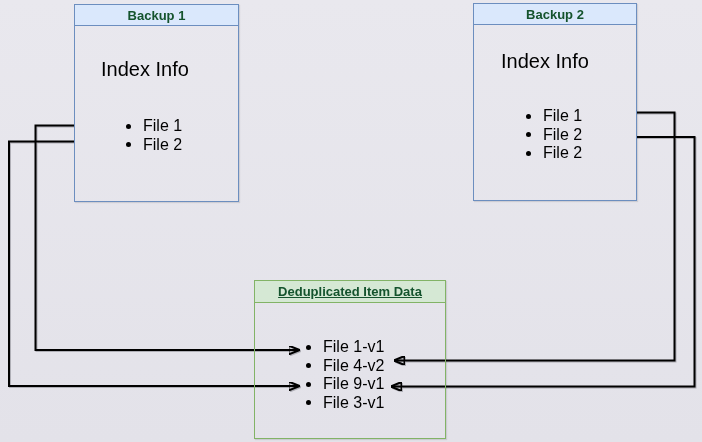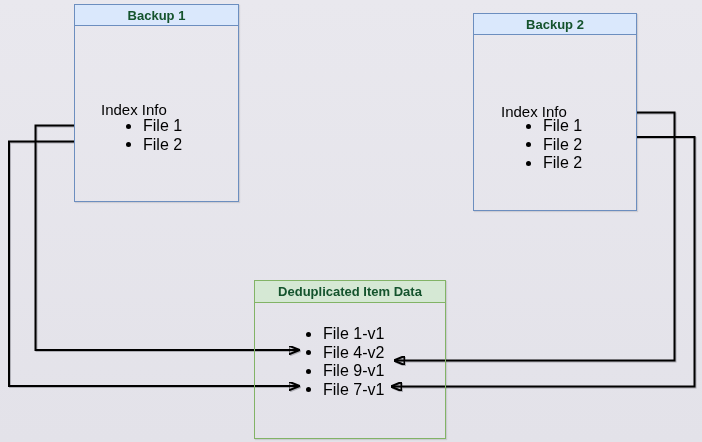--- a/index.html
+++ b/index.html
@@ -22,26 +22,25 @@
     box-shadow: 1px 1px 1px rgba(0,0,0,0.10);
   }
   .box.blue  { border-color: #6c8ebf; }
   .box.green { border-color: #82b366; }
   .box-header {
     display: flex; align-items: center; justify-content: center;
     font-weight: bold; font-size: 13px; color: #14532d;
     border-bottom: 1px solid;
   }
   .blue  .box-header { background: #dae8fc; border-bottom-color: #6c8ebf; height: 20px; }
-  .green .box-header { background: #d5e8d4; border-bottom-color: #82b366; height: 21px; }
+  .green .box-header { background: #d5e8d4; border-bottom-color: #82b366; height: 21px; text-decoration: underline; }
   .label {
     position: absolute;
-    font-size: 15px; line-height: 19px; color: #000000;
+    font-size: 20px; line-height: 19px; color: #000000;
     white-space: nowrap;
-    margin-top: 40px;
   }
   ul.files {
     position: absolute; margin: 0; padding: 0; list-style: none;
   }
   ul.files li {
     position: relative;
     font-size: 16px; line-height: 18.5px; color: #000000;
     white-space: nowrap;
   }
   ul.files li::before {
@@ -72,37 +71,37 @@
     <div class="box-header">
       <span>Backup 1</span>
     </div>
     <div class="label" style="left:26px; top:55px;">Index Info</div>
     <ul class="files" style="left:68px; top:112px;">
       <li>File 1</li>
       <li>File 2</li>
     </ul>
   </div>
 
-  <div class="box blue" style="left:473px; top:13px; width:162px; height:196px;">
+  <div class="box blue" style="left:473px; top:3px; width:162px; height:196px;">
     <div class="box-header">
       <span>Backup 2</span>
     </div>
     <div class="label" style="left:27px; top:48px;">Index Info</div>
     <ul class="files" style="left:69px; top:103px;">
       <li>File 1</li>
       <li>File 2</li>
       <li>File 2</li>
     </ul>
   </div>
 
   <div class="box green" style="left:254px; top:280px; width:190px; height:157px;">
     <div class="box-header">
       <span>Deduplicated Item Data</span>
     </div>
-    <ul class="files" style="left:68px; top:44px;">
+    <ul class="files" style="left:68px; top:57px;">
       <li>File 1-v1</li>
       <li>File 4-v2</li>
       <li>File 9-v1</li>
-      <li>File 7-v1</li>
+      <li>File 3-v1</li>
     </ul>
   </div>
 
 </div>
 
 </body></html>

